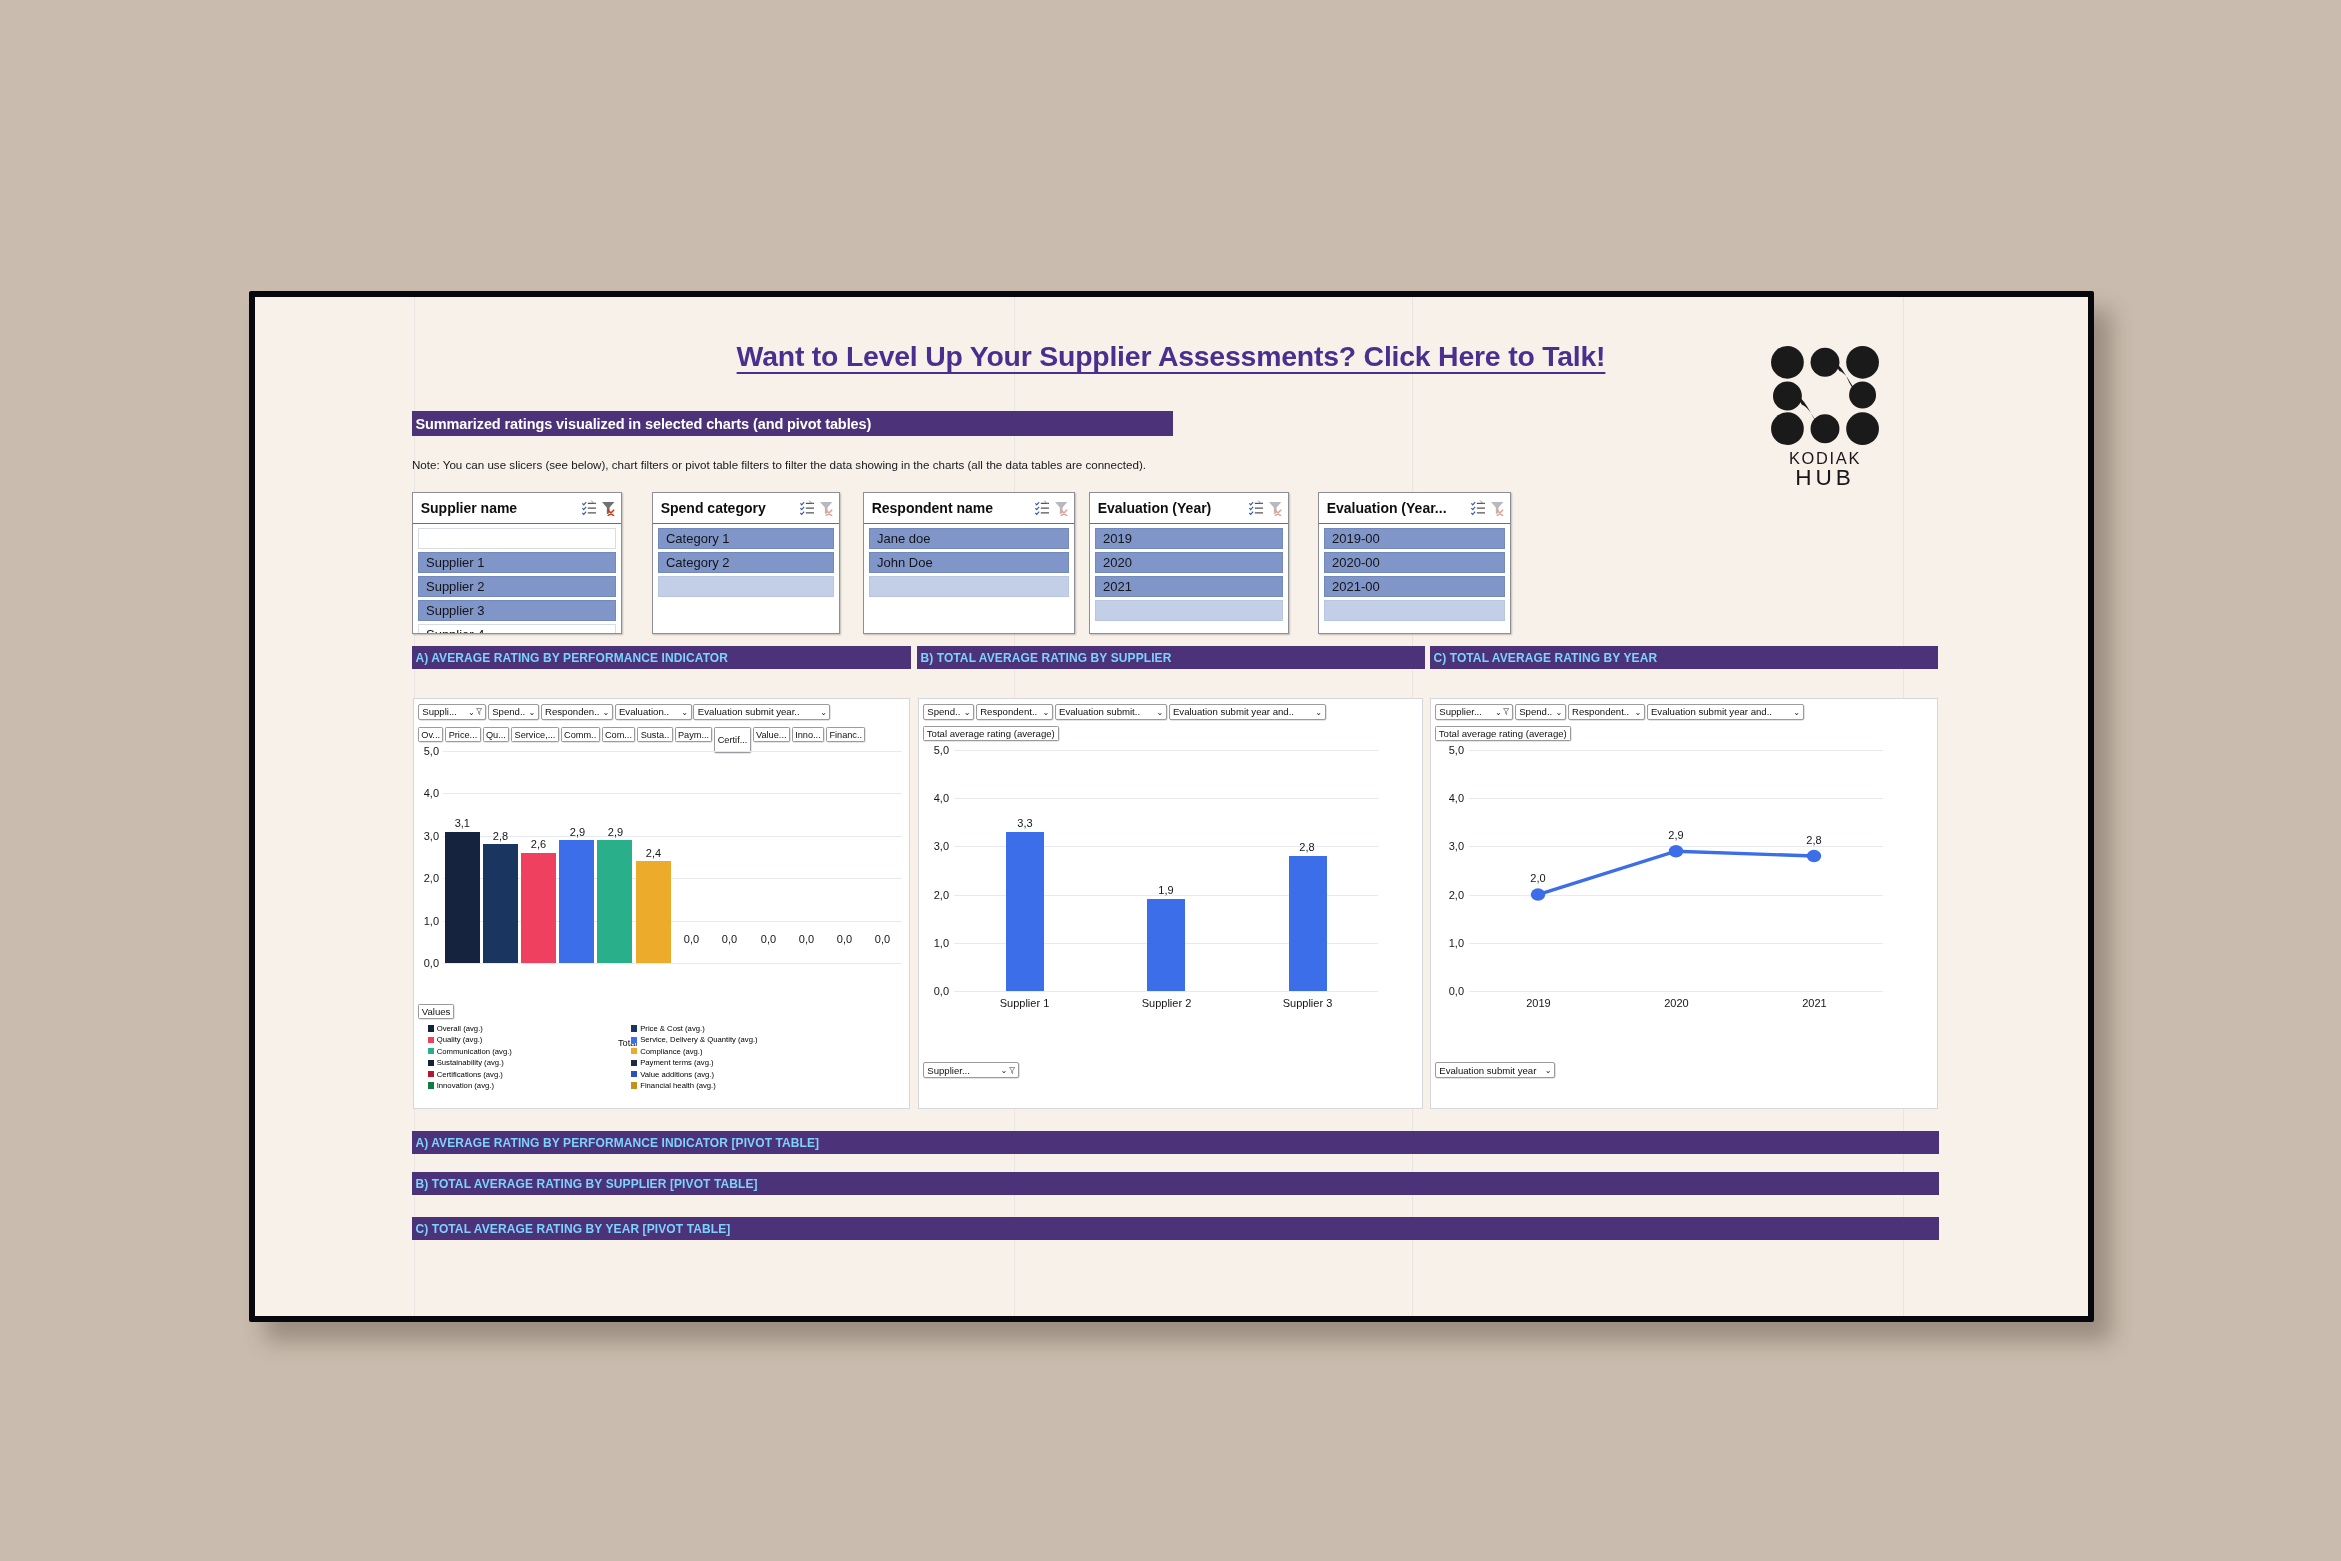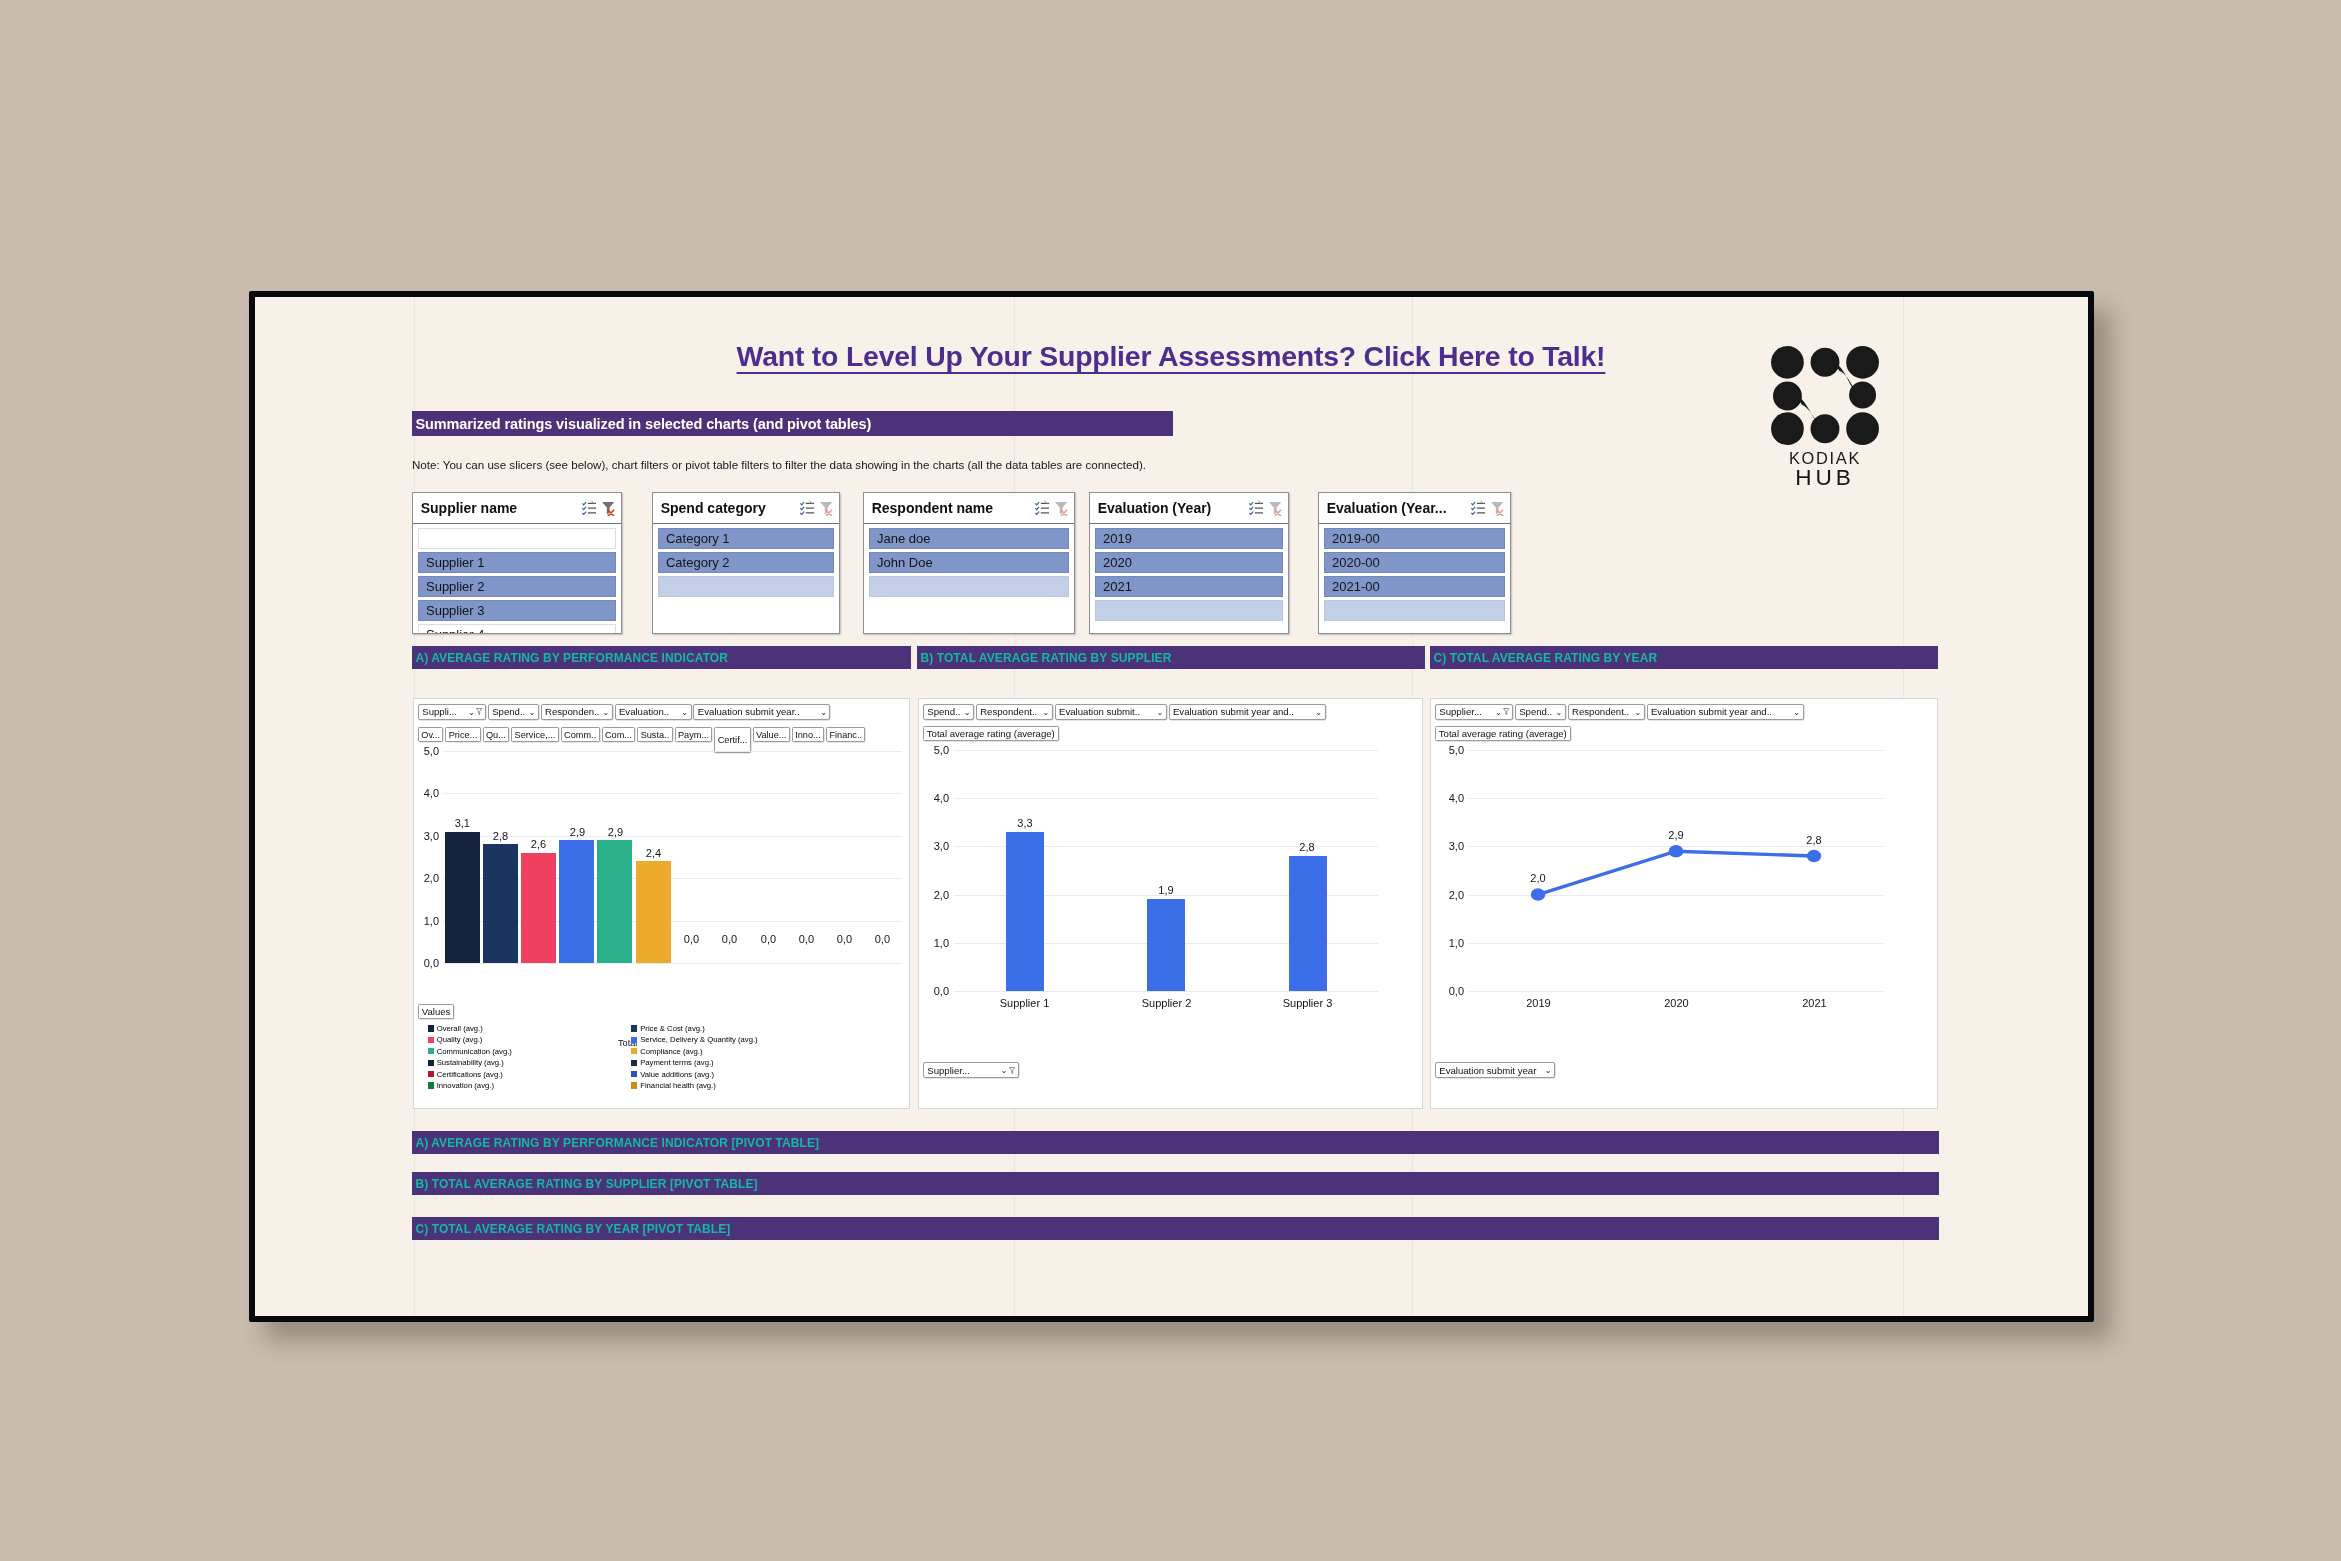--- a/index.html
+++ b/index.html
@@ -64,21 +64,21 @@
   .slicer-body{ padding:4.3px 5.3px 4.3px 5.3px; display:flex; flex-direction:column; gap:2.9px; }
   .sitem{ height:21px; border:0.5px solid #cfd3de; font-size:13px; color:#141418;
           display:flex; align-items:center; padding-left:6.7px; background:#fff;
           overflow:hidden; white-space:nowrap; }
   .sitem.sel{ background:#8096c8; border-color:#7489bb; }
   .sitem.empty{ background:#c3cfe6; border-color:#b9c6e0; }
   .sitem.blank{ background:#fff; border:0.5px solid #d8dce4; }
 
   
   .sec{
-    position:absolute; height:23px; background:#4c3278; color:#14b8a6;
+    position:absolute; height:23px; background:#4c3278; color:#7dd3fc;
     font-size:12px; font-weight:bold; display:flex; align-items:center;
     padding-left:3.4px; letter-spacing:0.1px; white-space:nowrap;
   }
 
   
   .panel{ position:absolute; background:#fff; border:0.5px solid #d6d6de; }
   .fbtn{
     display:inline-flex; align-items:center; justify-content:space-between;
     height:16.4px; background:#fff; border:0.5px solid #9b9b9f; border-radius:2px;
     font-size:9.6px; color:#111; padding:0 2.4px 0 3.4px; gap:1.9px;

